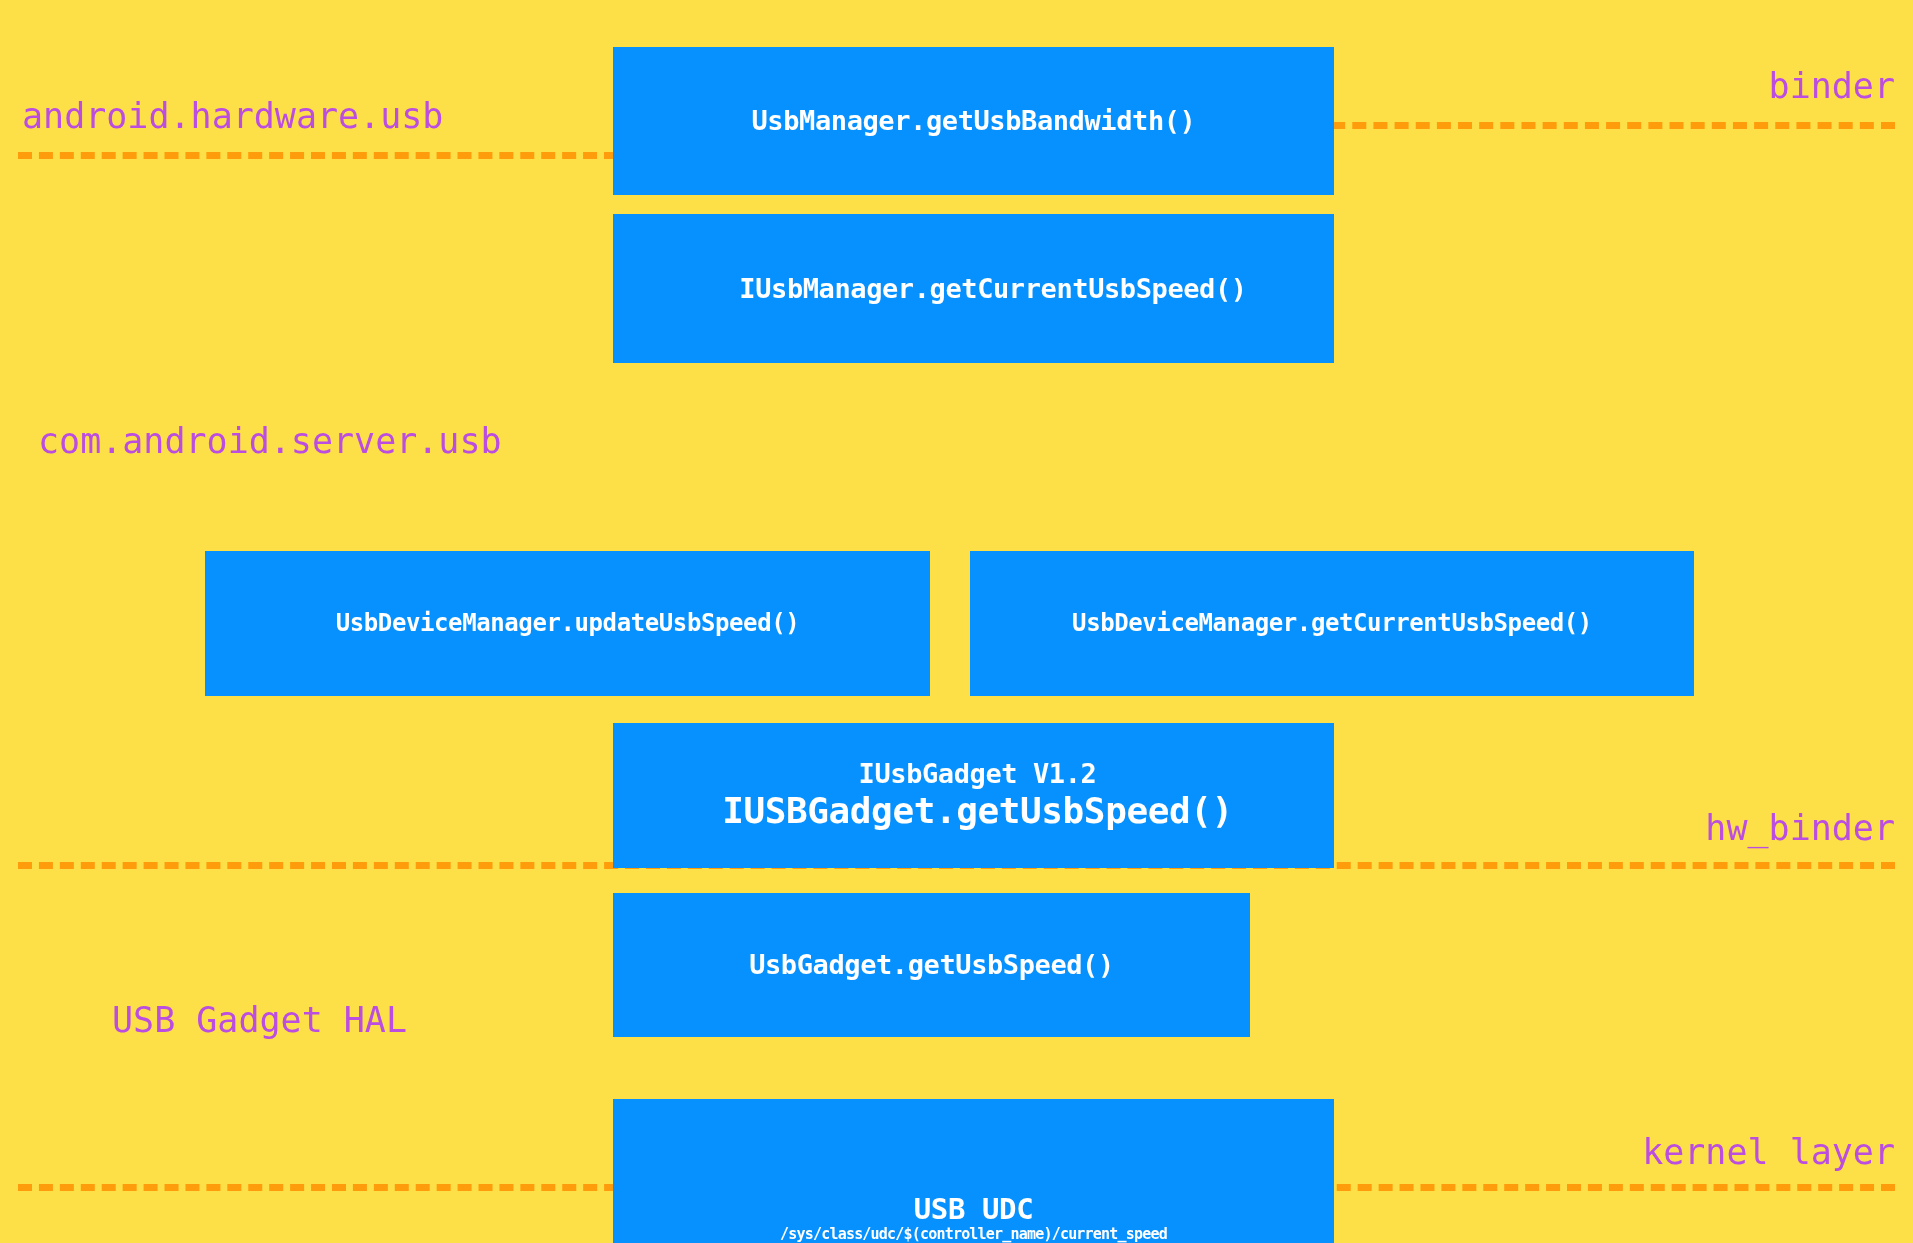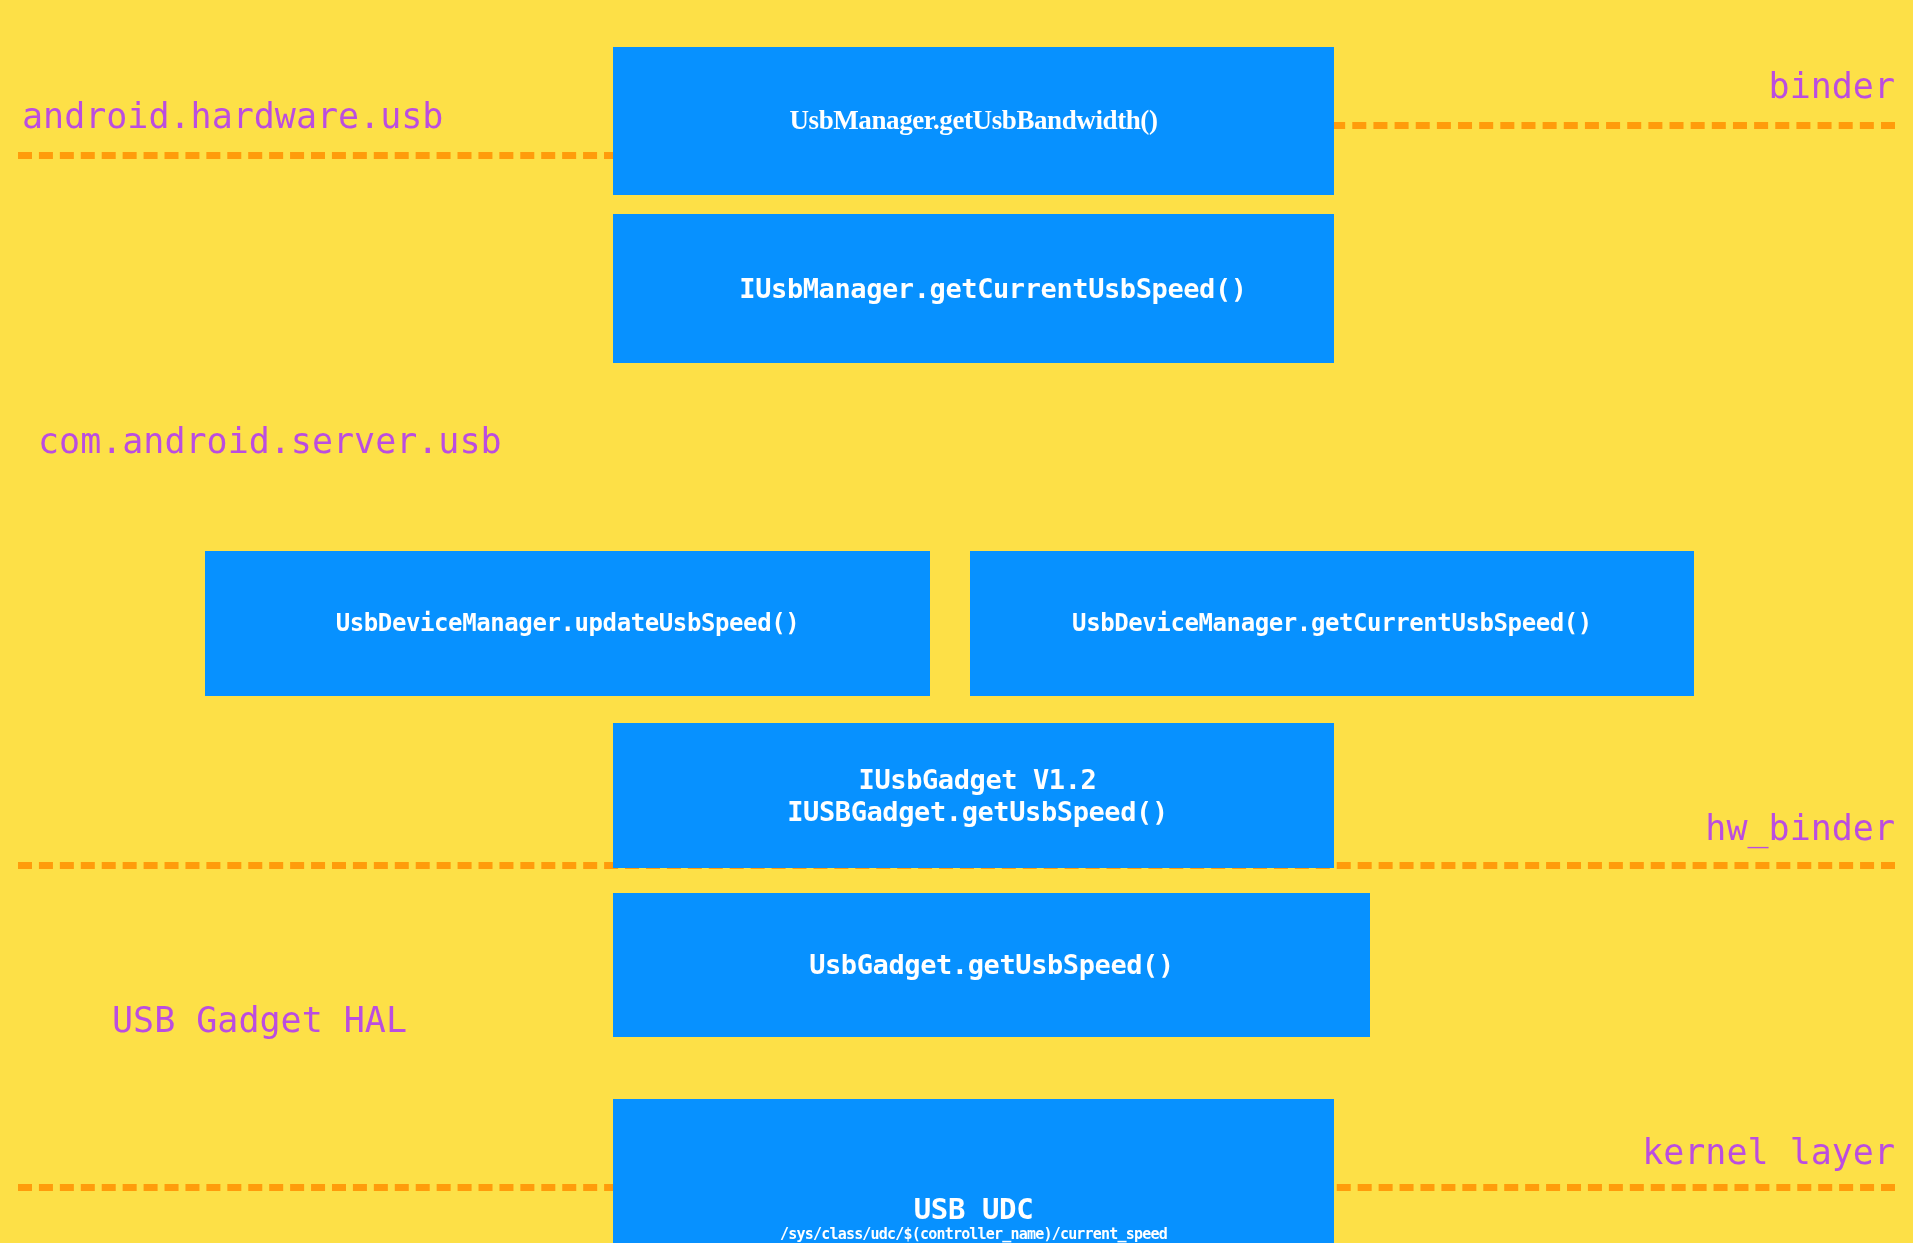--- a/index.html
+++ b/index.html
@@ -29,21 +29,21 @@
     justify-content: center;
     text-align: center;
     font-family: "DejaVu Sans Mono", monospace;
     font-weight: bold;
     line-height: 1.18;
     letter-spacing: -0.4px;
     white-space: nowrap;
     box-sizing: border-box;
   }
   .box .line1 { font-size: 27px; }
-  .box .line2 { font-size: 27px; }
+  .box .line2 { font-size: 36px; }
   .box.small  { font-size: 24px; }
   .box.small .line1 { font-size: 24px; }
 
   .box.udc .line1 { font-size: 29px; }
   .box.udc .line2 { font-size: 15px; letter-spacing: -0.8px; }
 
   
   .dashline {
     position: absolute;
     height: 0;
@@ -79,21 +79,21 @@
   <div class="layer-label right" style="right:18px; top:66px;">binder</div>
 
   <div class="layer-label" style="left:38px; top:421px;">com.android.server.usb</div>
 
   <div class="layer-label right" style="right:18px; top:808px;">hw_binder</div>
 
   <div class="layer-label" style="left:112px; top:1000px;">USB Gadget HAL</div>
 
   <div class="layer-label right" style="right:18px; top:1132px;">kernel layer</div>
 
-  <div class="box" style="left:613px; top:47px; width:721px; height:148px;font-family:Liberation Serif, serif;">
+  <div class="box" style="left:613px; top:47px; width:721px; height:148px;">
     <span class="line1">UsbManager.getUsbBandwidth()</span>
   </div>
 
   <div class="box" style="left:613px; top:214px; width:721px; height:149px;padding-left:39px;">
     <span class="line1">IUsbManager.getCurrentUsbSpeed()</span>
   </div>
 
 
   <div class="box small" style="left:205px; top:551px; width:725px; height:145px;">
     <span class="line1">UsbDeviceManager.updateUsbSpeed()</span>
@@ -101,21 +101,21 @@
 
   <div class="box small" style="left:970px; top:551px; width:724px; height:145px;text-align:center;">
     <span class="line1">UsbDeviceManager.getCurrentUsbSpeed()</span>
   </div>
 
   <div class="box" style="left:613px; top:723px; width:721px; height:145px;padding-left:8px;">
     <span class="line1">IUsbGadget V1.2</span>
     <span class="line2">IUSBGadget.getUsbSpeed()</span>
   </div>
 
-  <div class="box" style="left:613px; top:893px; width:757px; height:144px;">
+  <div class="box" style="left:613px; top:893px; width:637px; height:144px;">
     <span class="line1">UsbGadget.getUsbSpeed()</span>
   </div>
 
   <div class="box udc" style="left:613px; top:1099px; width:721px; height:145px;justify-content:flex-end;">
     <span class="line1">USB UDC</span>
     <span class="line2">/sys/class/udc/$(controller_name)/current_speed</span>
   </div>
 
 </div>
 

